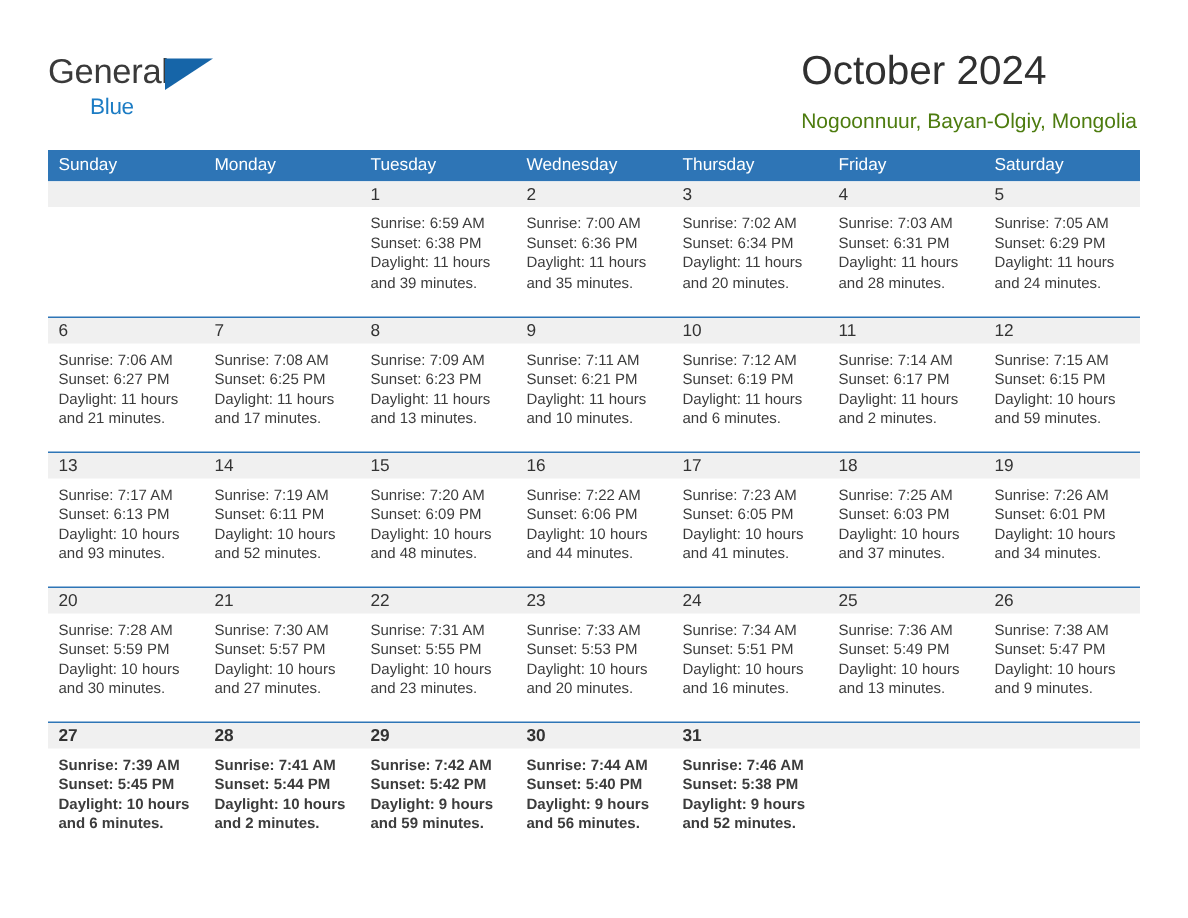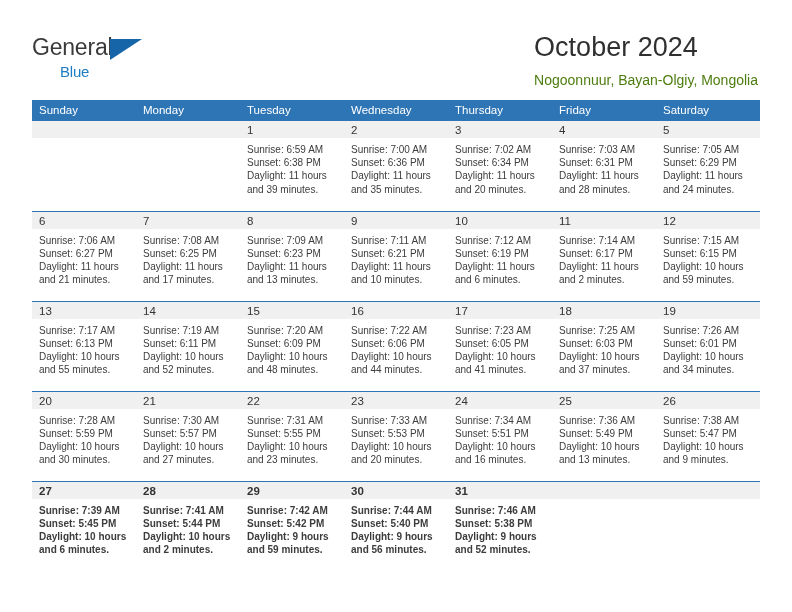--- a/index.html
+++ b/index.html
@@ -261,21 +261,21 @@
             </div>
           </td>
         </tr>
         <tr>
           <td>
             <div class="daynum-band">13</div>
             <div class="cell-body">
               <span class="ln">Sunrise: 7:17 AM</span>
               <span class="ln">Sunset: 6:13 PM</span>
               <span class="ln">Daylight: 10 hours</span>
-              <span class="ln">and 55 minutes.</span>
+              <span class="ln">and 93 minutes.</span>
             </div>
           </td>
           <td>
             <div class="daynum-band">14</div>
             <div class="cell-body">
               <span class="ln">Sunrise: 7:19 AM</span>
               <span class="ln">Sunset: 6:11 PM</span>
               <span class="ln">Daylight: 10 hours</span>
               <span class="ln">and 52 minutes.</span>
             </div>

